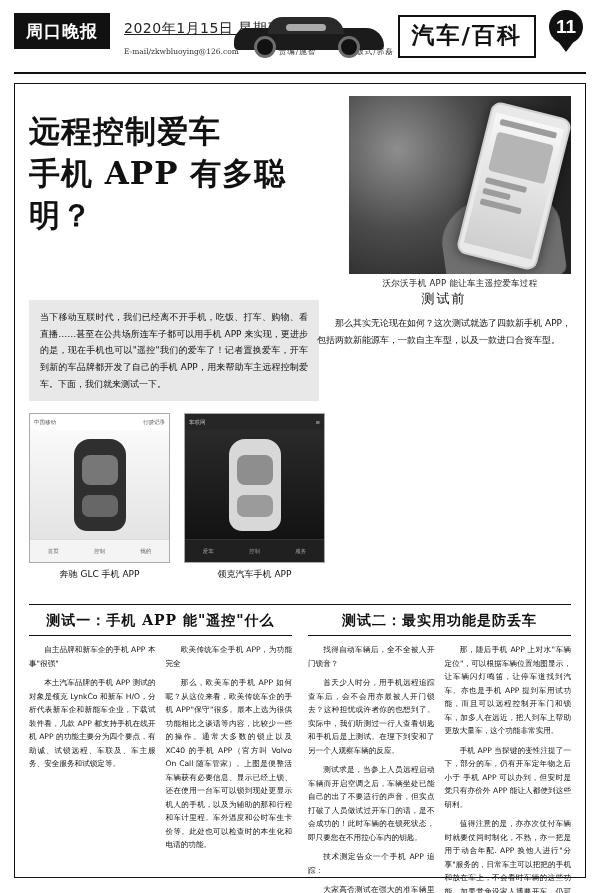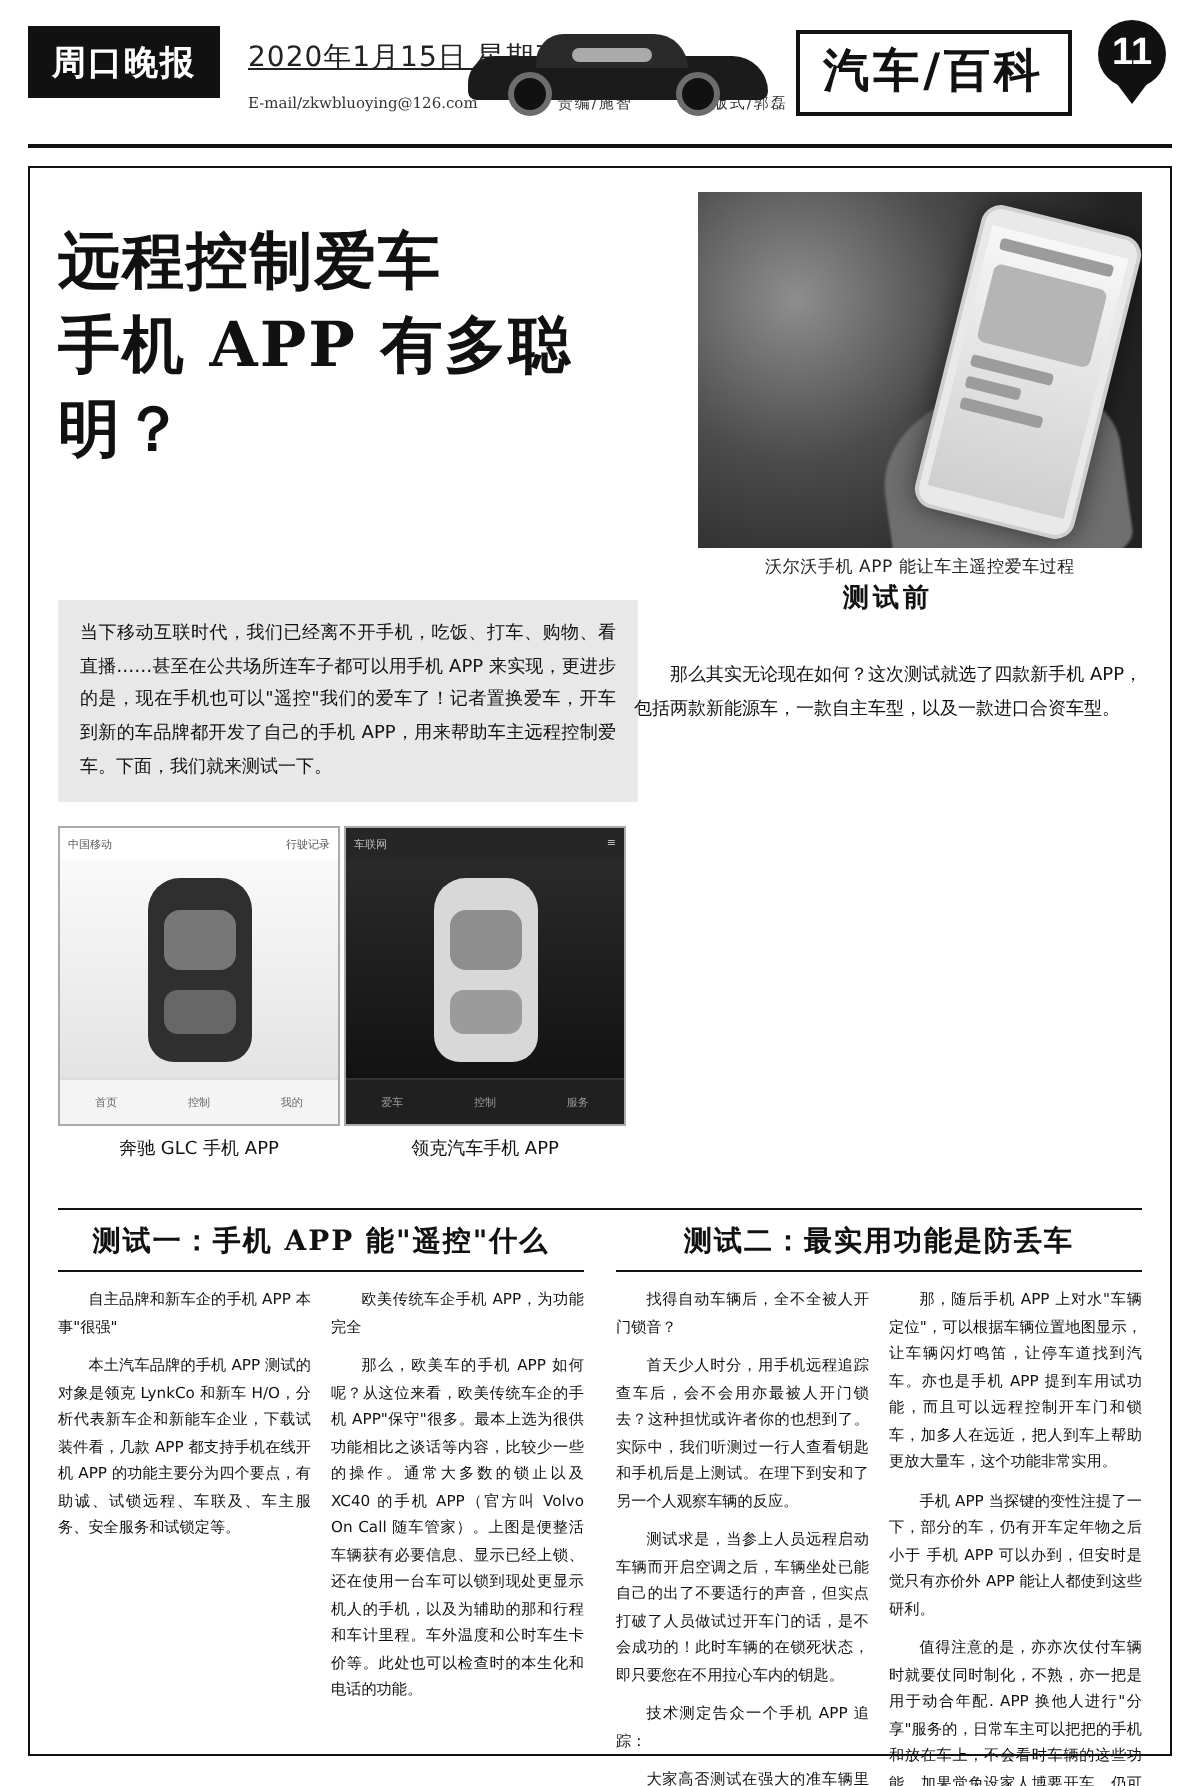--- a/index.html
+++ b/index.html
@@ -173,21 +173,21 @@
     width:268px;
     background:#e8e8e8;
     padding:9px 11px;
     font-size:9px;line-height:1.85;
     text-align:justify;
     color:#111;
   }
   
   .shots{
     margin-top:12px;
-    display:flex;gap:2px;
+    display:flex;gap:14px;
     width:296px;
   }
   .shot{width:141px;}
   .shot .img{
     height:148px;border:1px solid #aaa;background:#f2f2f2;position:relative;overflow:hidden;
   }
   .shot .img .top{
     height:16px;background:#fff;border-bottom:1px solid #ddd;
     font-size:5.5px;color:#555;display:flex;align-items:center;padding:0 4px;justify-content:space-between;
   }
@@ -220,21 +220,21 @@
   .shot.dark .topcar:after{background:#9b9b9b;}
   .shot .cap{
     text-align:center;font-size:9px;margin-top:5px;color:#111;
   }
   
   .right-col{
     position:absolute;right:14px;top:206px;width:254px;
   }
   .r-title{
     font-family:"DejaVu Serif", serif;
-    font-weight:bold;font-size:13px;text-align:center;margin-bottom:22px;letter-spacing:2px;
+    font-weight:normal;font-size:13px;text-align:center;margin-bottom:7px;letter-spacing:2px;
   }
   .r-body p{
     margin:0 0 7px;
     font-size:9px;line-height:1.9;text-align:justify;text-indent:2em;
   }
   
   .mid-rule{
     position:absolute;left:14px;right:14px;top:520px;border-top:1px solid #111;
   }
   

